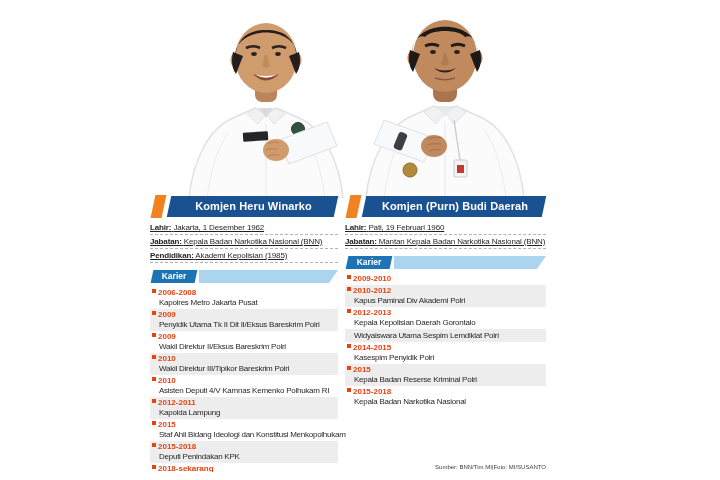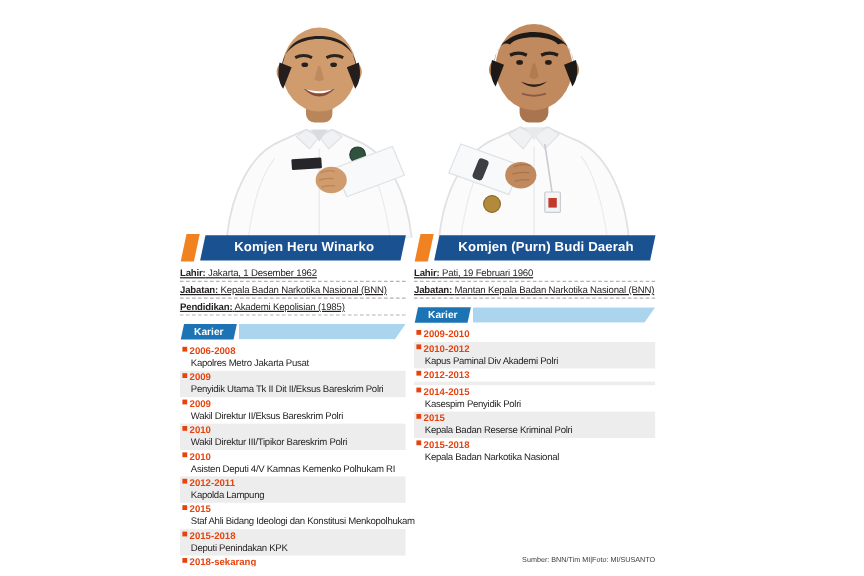--- a/index.html
+++ b/index.html
@@ -257,22 +257,24 @@
             <span class="bullet"></span>
             <span>2010-2012</span>
           </div>
         <div class="ci-pos">Kapus Paminal Div Akademi Polri</div>
       </li>
       <li class="career-item">
         <div class="ci-year">
             <span class="bullet"></span>
             <span>2012-2013</span>
           </div>
-      </li>
-      <li class="career-item">
+        <div class="ci-pos">Kepala Kepolisian Daerah Gorontalo</div>
+      </li>
+      <li class="career-item">
+        <div class="ci-pos">Widyaiswara Utama Sespim Lemdiklat Polri</div>
       </li>
       <li class="career-item">
         <div class="ci-year">
             <span class="bullet"></span>
             <span>2014-2015</span>
           </div>
         <div class="ci-pos">Kasespim Penyidik Polri</div>
       </li>
       <li class="career-item">
         <div class="ci-year">

